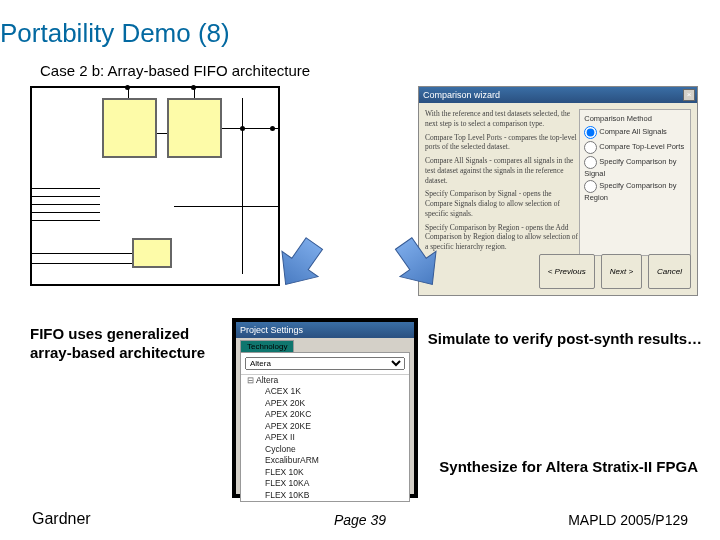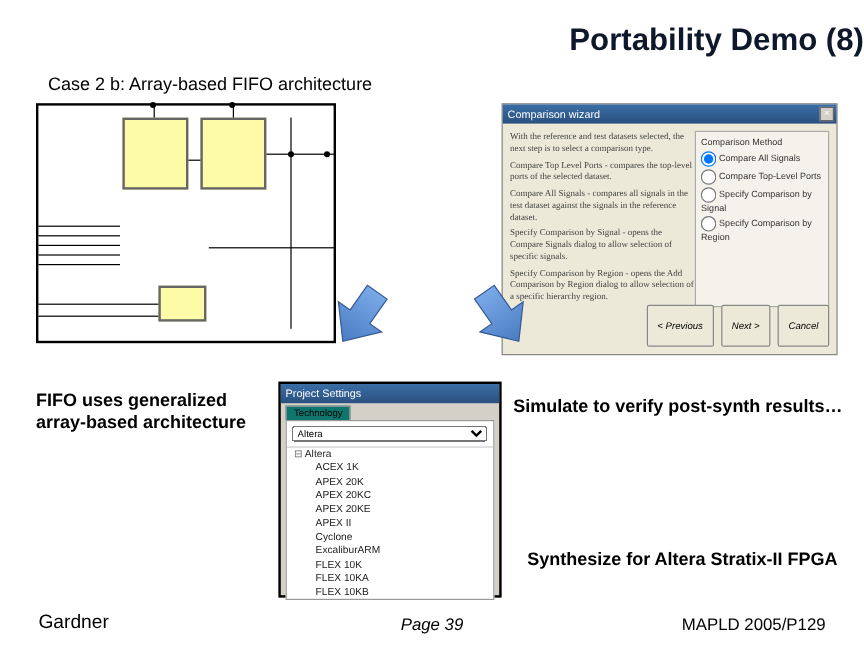--- a/index.html
+++ b/index.html
@@ -5,23 +5,23 @@
   * { box-sizing: border-box; margin: 0; padding: 0; }
   body {
     width: 720px;
     height: 540px;
     font-family: Arial, Helvetica, sans-serif;
     background: #fff;
     position: relative;
     overflow: hidden;
   }
   .title {
-    text-align: right;
-    color: #0f172a;
-    font-weight: bold;
+    text-align: left;
+    color: #0369a1;
+    font-weight: normal;
     font-size: 26px;
     padding-top: 18px;
   }
   .subtitle {
     position: absolute;
     left: 40px;
     top: 62px;
     font-size: 15px;
     color: #000;
   }
@@ -136,21 +136,21 @@
     font-weight: bold;
     font-size: 15px;
   }
   
   .settings {
     position: absolute;
     left: 232px;
     top: 318px;
     width: 186px;
     height: 180px;
-    border: 2px solid #000000;
+    border: 4px solid #000000;
     background: #d4d0c8;
     font-size: 9px;
   }
   .settings .titlebar {
     height: 16px;
     background: linear-gradient(#3a6ea5, #2a5080);
     color: #fff;
     font-size: 9px;
     padding-left: 4px;
     line-height: 16px;

